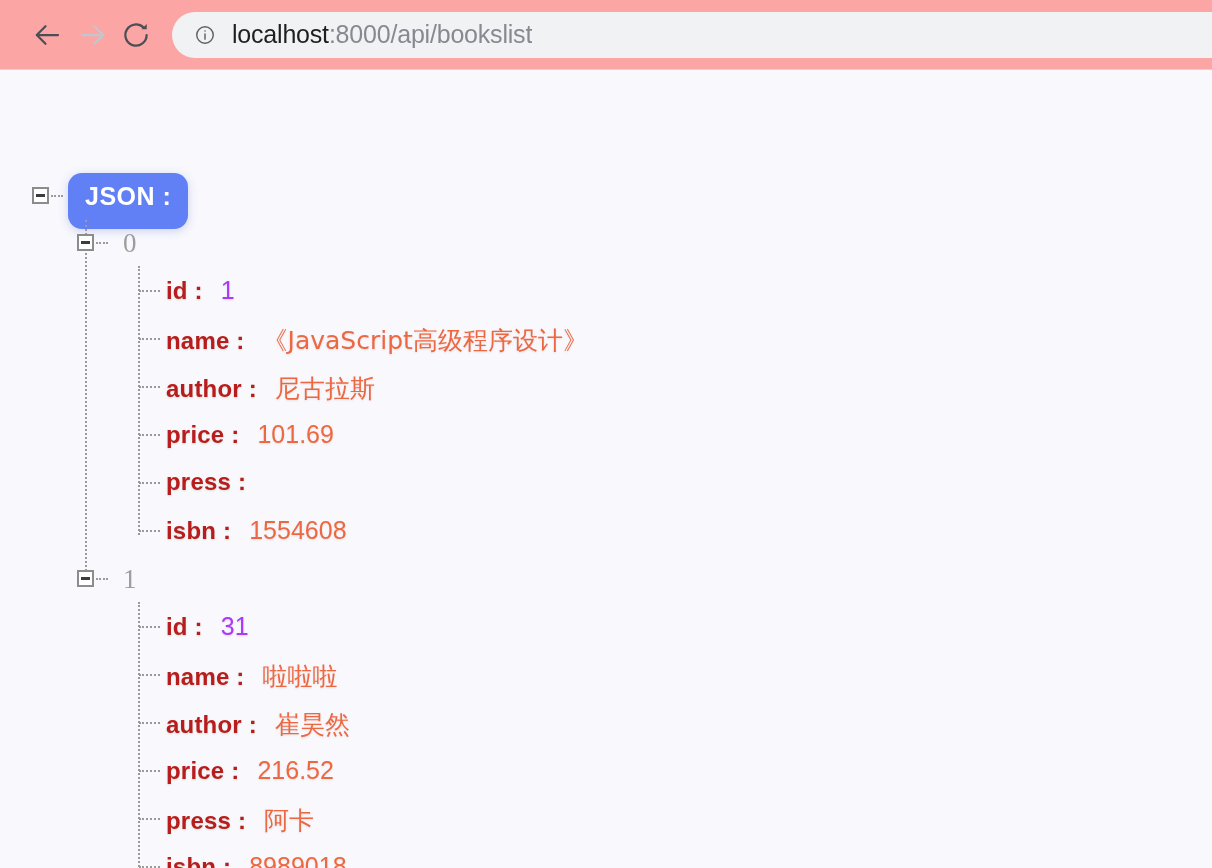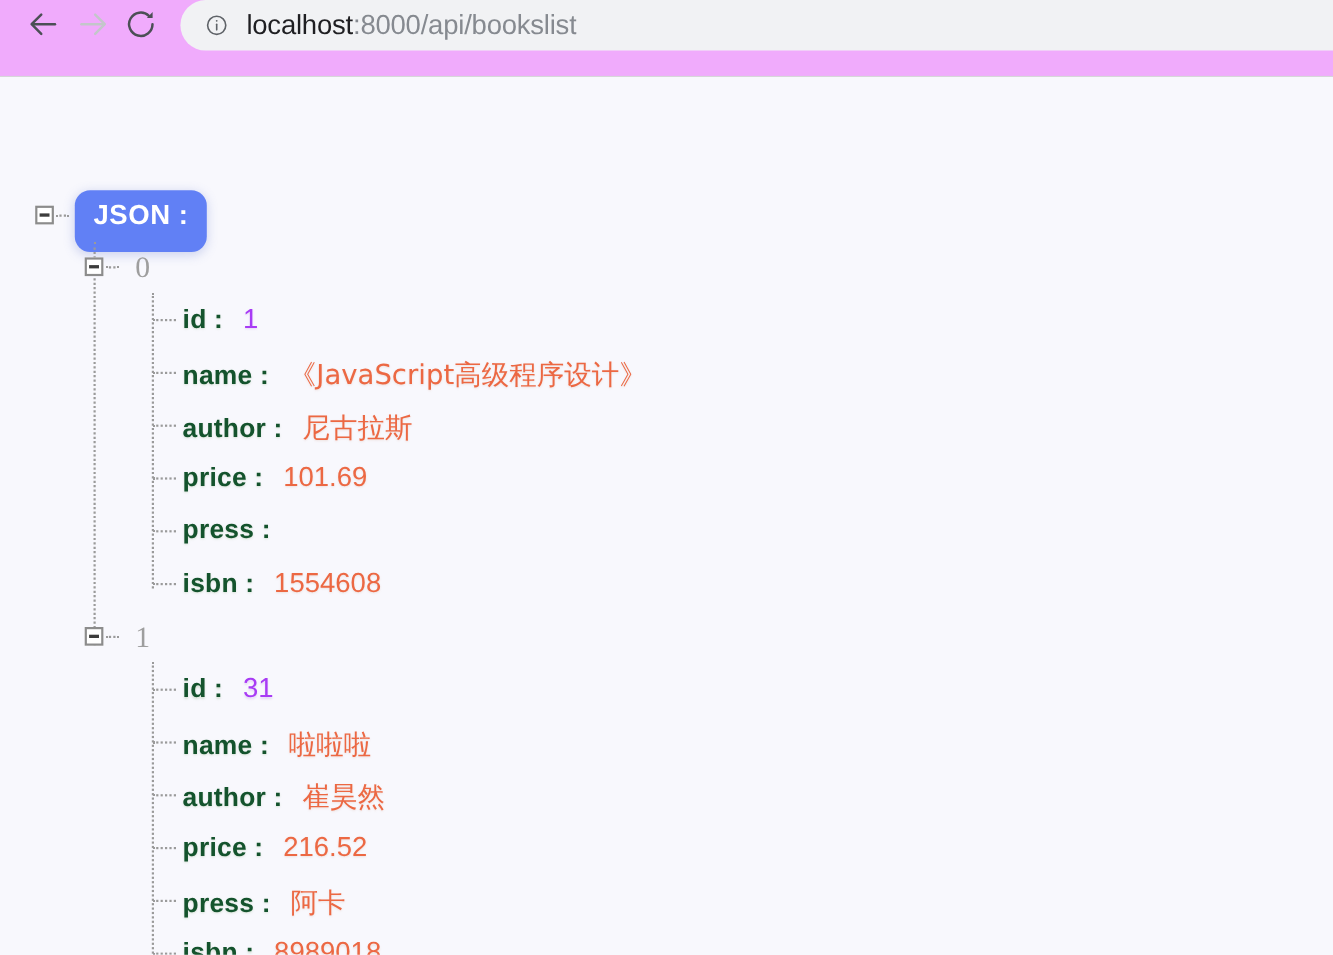--- a/index.html
+++ b/index.html
@@ -11,25 +11,26 @@
     height: 868px;
     background: #f8f8fd;
     font-family: "Liberation Sans", sans-serif;
     overflow: hidden;
   }
 
   
   .browser-bar {
     position: relative;
     height: 70px;
-    background: #f0abfc;
+    background: #fca5a5;
     border-bottom: 1px solid #d6d6d9;
     display: flex;
+    align-items: center;
     box-sizing: border-box;
-    padding-left: 18px;
+    padding-left: 26px;
   }
   .nav-btn {
     width: 44px;
     height: 44px;
     display: flex;
     align-items: center;
     justify-content: center;
     flex: 0 0 auto;
     border-radius: 50%;
   }
@@ -137,21 +138,21 @@
     line-height: 1;
   }
 
   .row {
     position: absolute;
     display: flex;
     align-items: baseline;
     white-space: nowrap;
   }
   .key {
-    color: #14532d;
+    color: #b91c1c;
     font-size: 24px;
     font-weight: bold;
     letter-spacing: 0.2px;
     text-shadow: 0 1px 2px rgba(120,160,100,0.25);
   }
   .val {
     font-size: 25px;
     margin-left: 18px;
     text-shadow: 0 1px 2px rgba(200,140,110,0.22);
   }

